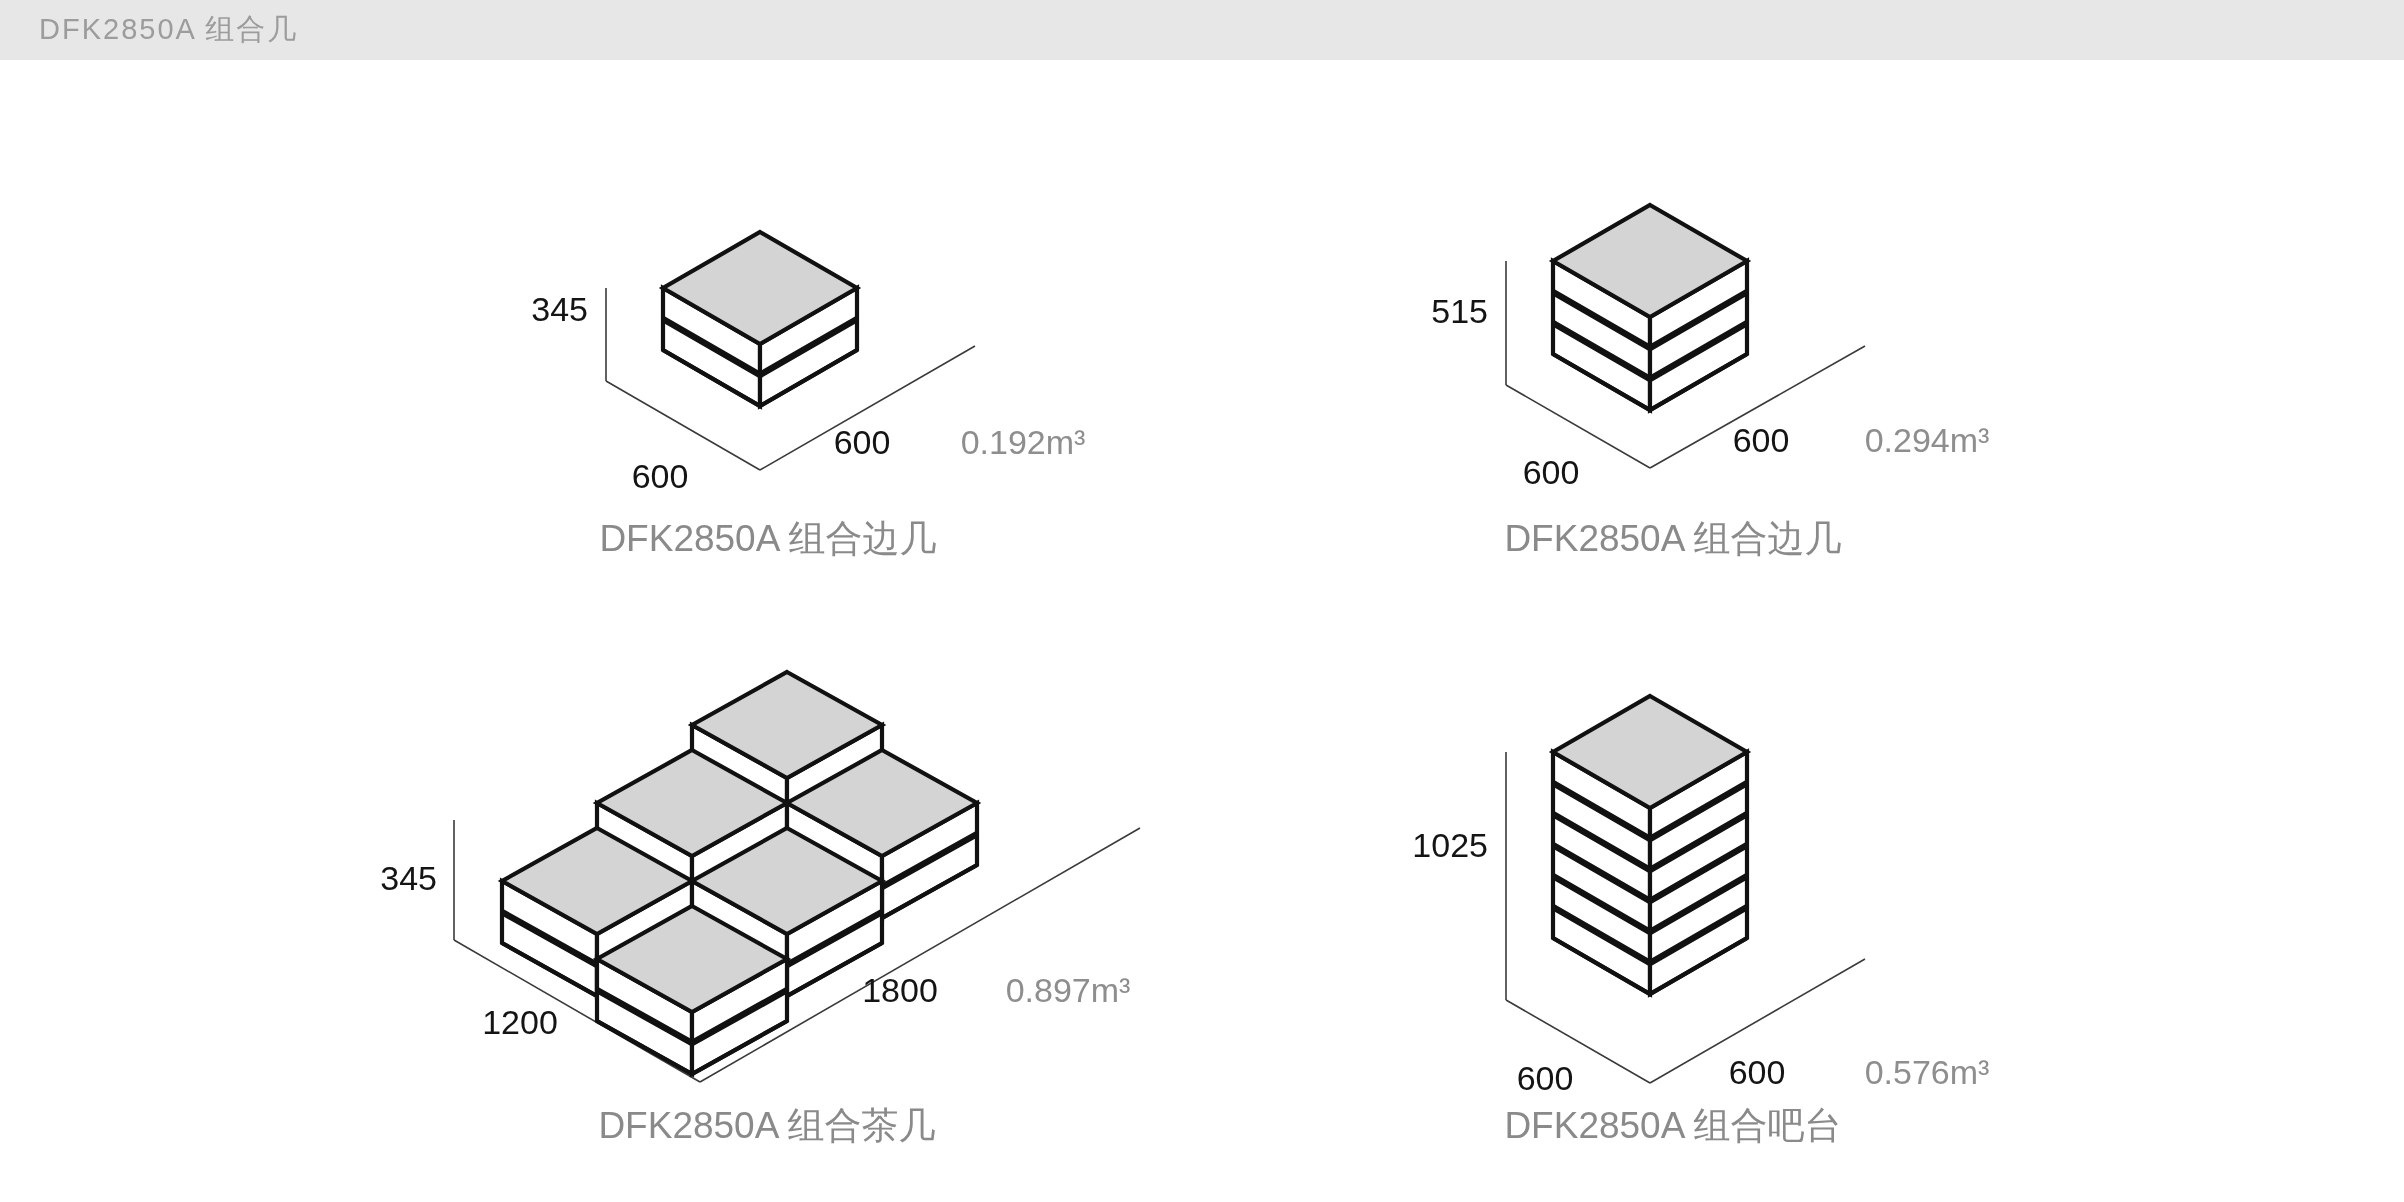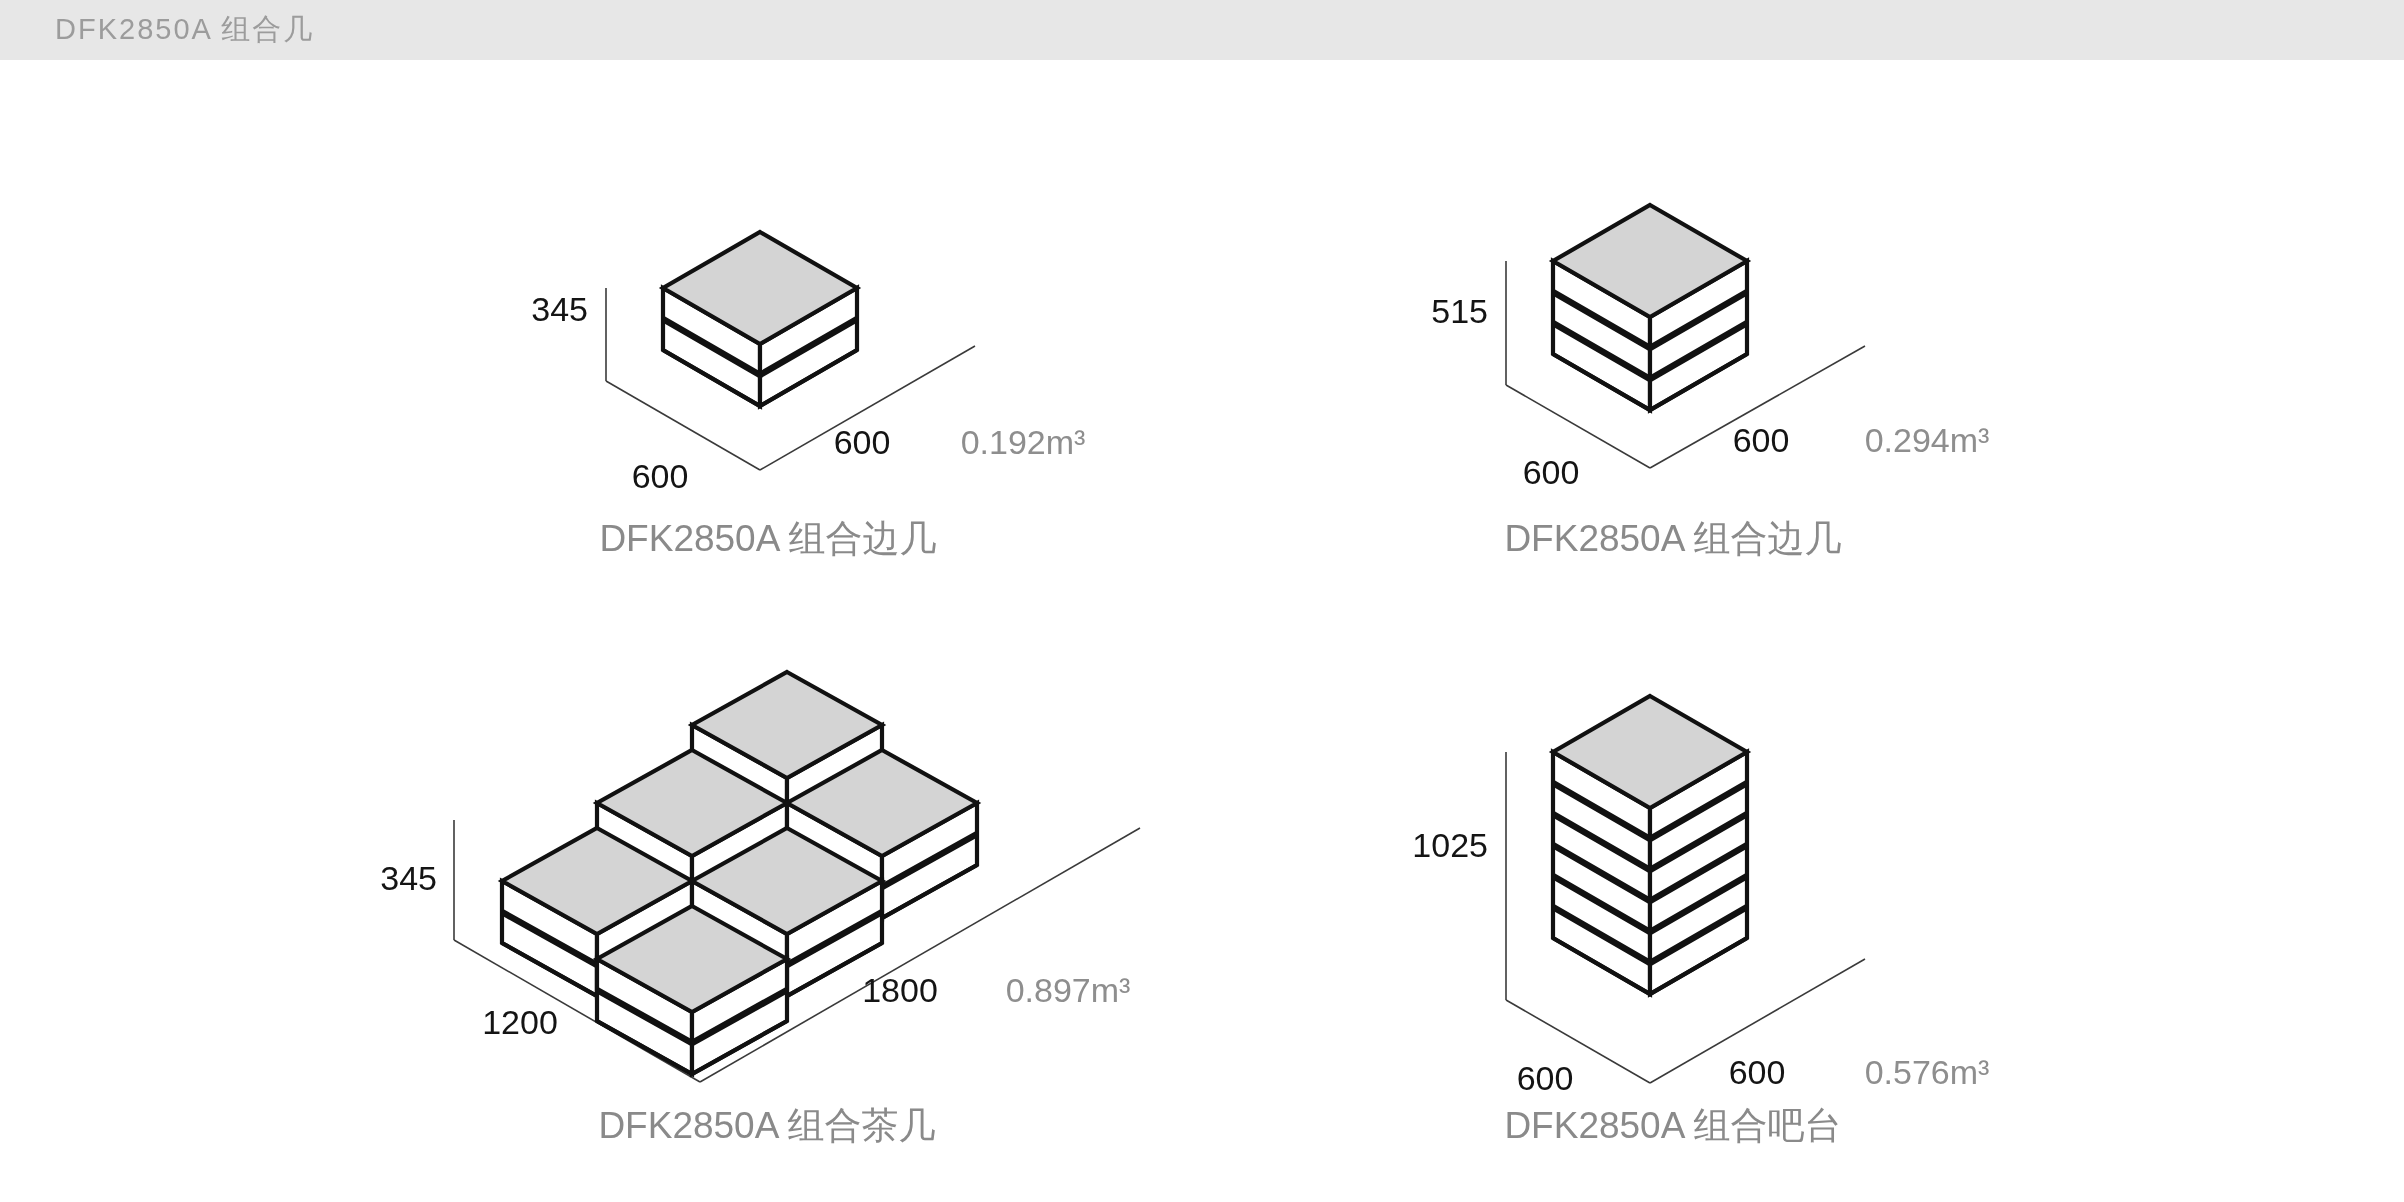--- a/index.html
+++ b/index.html
@@ -1,20 +1,20 @@
 <!DOCTYPE html>
 <html><head>
 <meta charset="utf-8">
 <style>
   html,body{margin:0;padding:0;background:#ffffff;}
   body{width:2404px;height:1202px;position:relative;overflow:hidden;
        font-family:"Liberation Sans","DejaVu Sans",sans-serif;}
   .header{position:absolute;left:0;top:0;width:2404px;height:60px;background:#e7e7e7;
           display:flex;align-items:center;}
-  .header span{margin-left:55px;font-size:29px;letter-spacing:2px;color:#9c9c9c;}
+  .header span{margin-left:39px;font-size:29px;letter-spacing:2px;color:#9c9c9c;}
   #canvas{position:absolute;left:0;top:60px;}
   svg text{font-family:"Liberation Sans","DejaVu Sans",sans-serif;}
 </style>
 </head>
 <body>
 
 <div class="header">
   <span>DFK2850A 组合几</span>
 </div>
 

